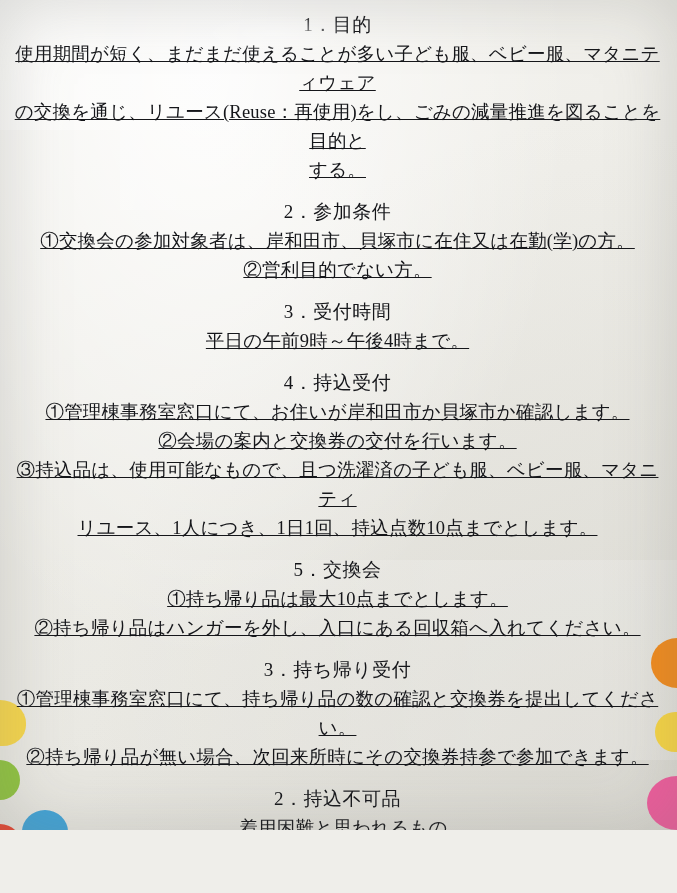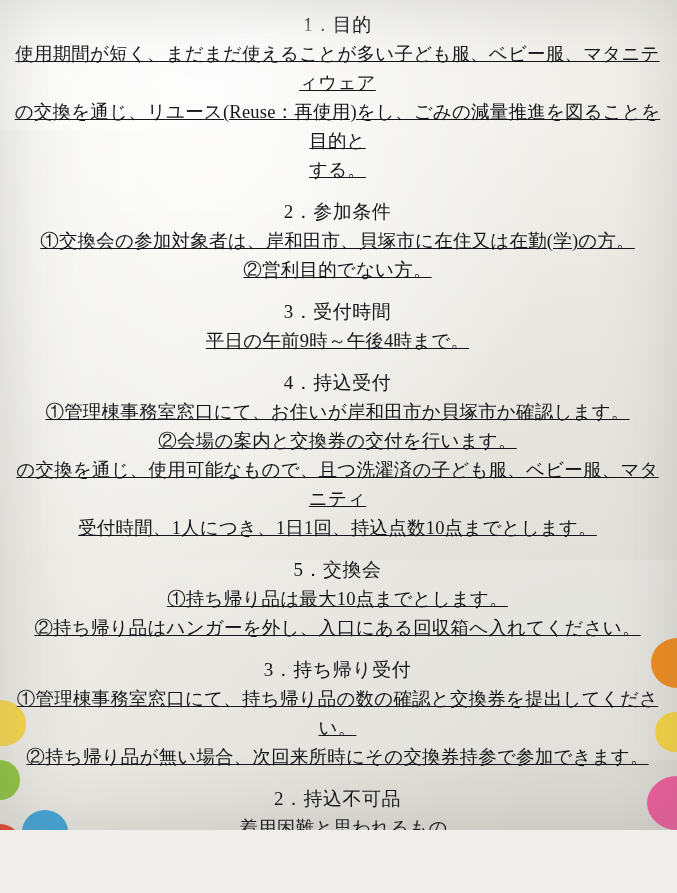--- a/index.html
+++ b/index.html
@@ -151,22 +151,22 @@
     <div class="section">
       <div class="head">3．受付時間</div>
       <div class="body-line">平日の午前9時～午後4時まで。</div>
     </div>
     <div class="gap"></div>
 
     <div class="section">
       <div class="head">4．持込受付</div>
       <div class="body-line">①管理棟事務室窓口にて、お住いが岸和田市か貝塚市か確認します。</div>
       <div class="body-line">②会場の案内と交換券の交付を行います。</div>
-      <div class="body-line">の交換を通じ、使用可能なもので、且つ洗濯済の子ども服、ベビー服、マタニティ</div>
-      <div class="body-line">受付時間、1人につき、1日1回、持込点数10点までとします。</div>
+      <div class="body-line">③持込品は、使用可能なもので、且つ洗濯済の子ども服、ベビー服、マタニティ</div>
+      <div class="body-line">リユース、1人につき、1日1回、持込点数10点までとします。</div>
     </div>
     <div class="gap"></div>
 
     <div class="section">
       <div class="head">5．交換会</div>
       <div class="body-line">①持ち帰り品は最大10点までとします。</div>
       <div class="body-line">②持ち帰り品はハンガーを外し、入口にある回収箱へ入れてください。</div>
     </div>
     <div class="gap"></div>
 

